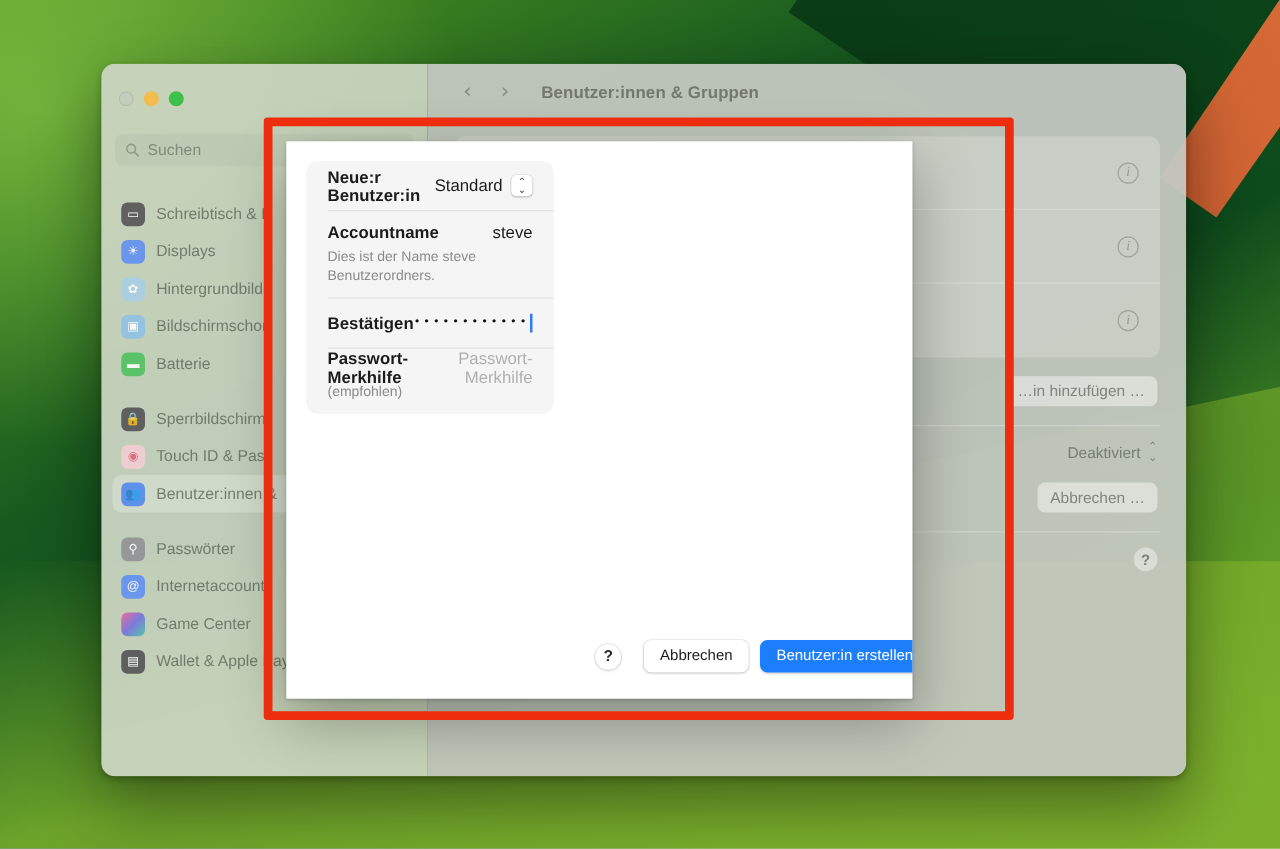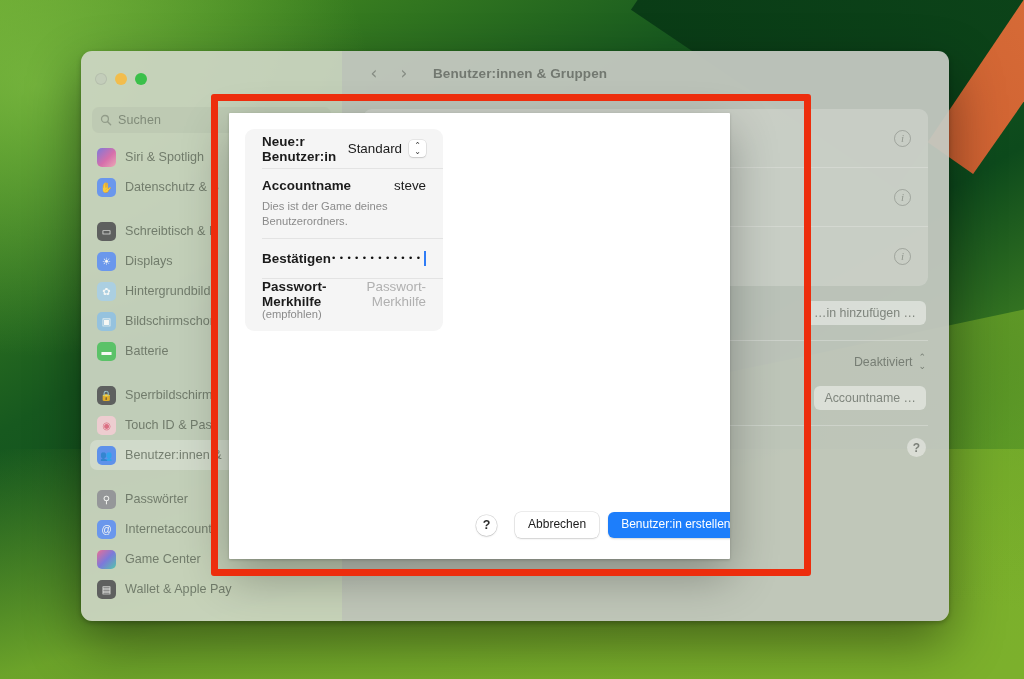--- a/index.html
+++ b/index.html
@@ -427,30 +427,20 @@
       </div>
 
       <div id="search-wrap">
         <svg class="mag" viewBox="0 0 16 16">
           <circle cx="6.6" cy="6.6" r="4.6" fill="none" stroke="#5d6658" stroke-width="1.7"></circle>
           <line x1="10.2" y1="10.2" x2="14.2" y2="14.2" stroke="#5d6658" stroke-width="1.9" stroke-linecap="round"></line>
         </svg>
         <span id="search-text">Suchen</span>
       </div>
 
-      <div class="nav-group">
-        <div class="nav-item">
-          <span class="nav-icon" style="background:linear-gradient(135deg,#6f6ae0,#d95da8 55%,#f2a0b5)"></span>
-          <span class="nav-label">Siri &amp; Spotligh</span>
-        </div>
-        <div class="nav-item">
-          <span class="nav-icon" style="background:#5b8df5">✋</span>
-          <span class="nav-label">Datenschutz &amp; S</span>
-        </div>
-      </div>
       <div class="nav-gap"></div>
 
       <div class="nav-group">
         <div class="nav-item">
           <span class="nav-icon" style="background:#4d4d4f">▭</span>
           <span class="nav-label">Schreibtisch &amp; D</span>
         </div>
         <div class="nav-item">
           <span class="nav-icon" style="background:#5b8df5">☀</span>
           <span class="nav-label">Displays</span>
@@ -536,21 +526,21 @@
           <span class="bg-popup">
             <span>Deaktiviert</span>
             <span class="stepper">
                 <span>⌃</span>
                 <span>⌄</span>
               </span>
           </span>
         </div>
 
         <div class="bg-right-row">
-          <span class="bg-btn">Accountname …</span>
+          <span class="bg-btn">Abbrechen …</span>
         </div>
 
         <div class="bg-sep"></div>
 
         <div class="bg-right-row">
           <span class="bg-help">?</span>
         </div>
       </div>
     </div>
   </div>
@@ -572,21 +562,21 @@
           </div>
         </div>
 
 
         <div class="frow">
           <div class="fcol">
             <div class="frow-main" style="min-height:34px">
               <span class="flabel">Accountname</span>
               <span class="fvalue">steve</span>
             </div>
-            <div class="fsub">Dies ist der Game deines Benutzerordners.</div>
+            <div class="fsub">Dies ist der Name steve Benutzerordners.</div>
           </div>
         </div>
 
 
 
         <div class="frow">
           <div class="frow-main" style="min-height:40px">
             <span class="flabel">Bestätigen</span>
             <span style="display:flex;align-items:center">
               <span class="dots">••••••••••••</span>

